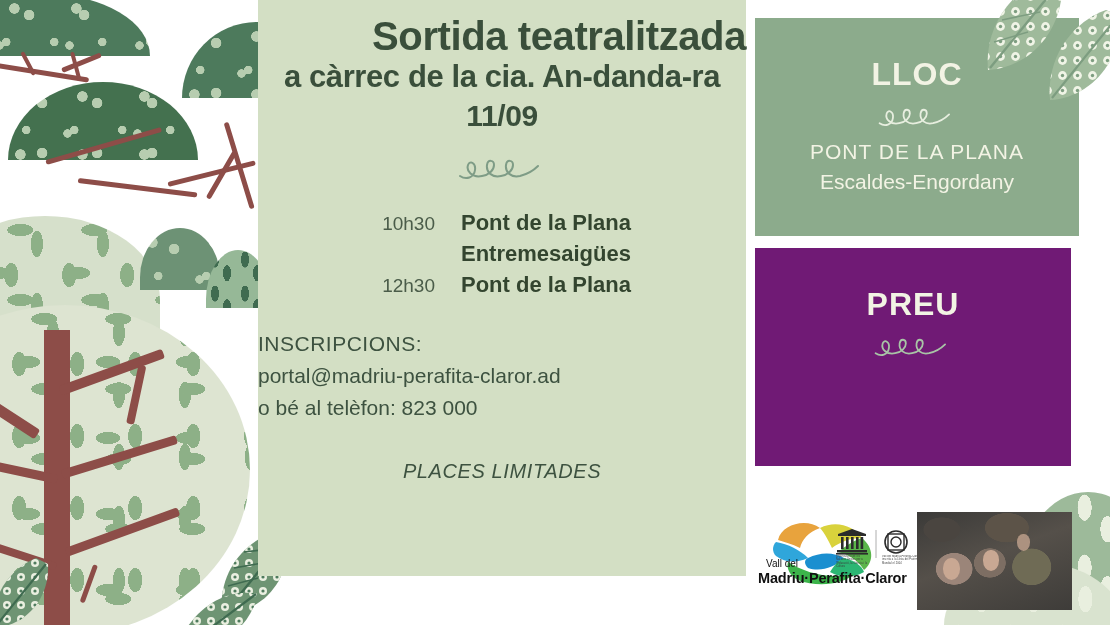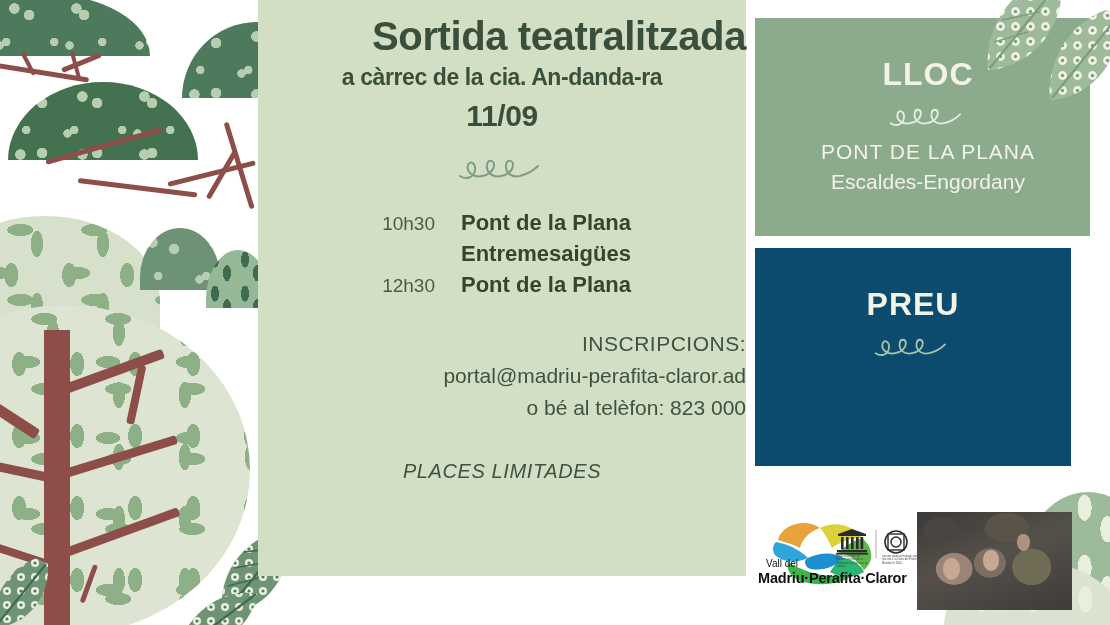--- a/index.html
+++ b/index.html
@@ -46,39 +46,39 @@
 
   
   #main-card{
     position:absolute;left:258px;top:0;width:488px;height:576px;
     background:#d3dfc4;z-index:6;
   }
   .title{
     color:#3a4f3b;text-align:center;font-weight:bold;letter-spacing:-0.4px;
   }
   #poster-title{font-size:40px;line-height:40px;margin-top:16px;text-align:right;}
-  #poster-subtitle{font-size:23px;line-height:30px;margin-top:6px;}
+  #poster-subtitle{font-size:31px;line-height:30px;margin-top:6px;}
   #poster-date{font-size:30px;line-height:36px;margin-top:6px;}
 
   .squiggle{display:block;margin:0 auto;}
 
   #schedule{margin-top:28px;padding-left:69px;}
   .sched-row{display:flex;align-items:baseline;color:#3f5440;margin-bottom:5px;}
   .sched-time{width:108px;text-align:right;padding-right:26px;font-size:19px;color:#4a5c49;}
   .sched-place{font-size:22px;font-weight:600;color:#33452f;}
   .sched-row.indent .sched-time{visibility:hidden;}
 
-  #inscriptions{margin-top:30px;text-align:right;color:#3d5240;}
+  #inscriptions{margin-top:30px;text-align:left;color:#3d5240;}
   .insc-line{font-size:21px;line-height:32px;font-weight:500;}
   #insc-heading{font-size:21px;letter-spacing:0.5px;}
   #limited{margin-top:36px;text-align:center;color:#3d5240;font-size:20px;letter-spacing:0.6px;font-style:italic;}
 
   
   .panel{position:absolute;z-index:7;text-align:center;color:#f2f3e4;overflow:hidden;}
-  #panel-lloc{left:755px;top:18px;width:324px;height:218px;background:#8cab8c;padding-left:11px;}
+  #panel-lloc{left:755px;top:18px;width:324px;height:218px;background:#8cab8c;}
   #panel-preu{left:755px;top:248px;width:316px;height:218px;background:#4d7058;}
   .panel-title{font-size:32px;font-weight:bold;letter-spacing:1px;margin-top:38px;}
   .panel-body{margin-top:8px;}
   .panel-line{font-size:21px;line-height:30px;}
   .panel-line.caps{letter-spacing:1px;font-size:21px;}
   .panel-line.big{font-size:21px;}
 
   
   #logo-strip{position:absolute;left:752px;top:508px;width:180px;height:92px;z-index:9;}
   #logo-mpc{position:absolute;left:6px;top:2px;width:150px;height:88px;}
@@ -238,21 +238,21 @@
                C33 19 38 14 38 9 C38 4 32 3 31 9 C30 16 36 22 45 20
                C52 19 57 14 57 9 C57 4 51 3 50 9 C49 16 55 22 64 20
                C72 18 78 14 82 10" fill="none" stroke="#e7eedf" stroke-width="2" stroke-linecap="round"></path>
     </svg>
     <div class="panel-body">
       <div class="panel-line caps">PONT DE LA PLANA</div>
       <div class="panel-line big">Escaldes-Engordany</div>
     </div>
   </div>
 
-  <div class="panel" id="panel-preu" style="background: #0c4a6e;">
+  <div class="panel" id="panel-preu" style="background: #701a75;">
     <div class="panel-title">PREU</div>
     <svg class="squiggle" style="margin-top:12px;width:82px;height:24px;" viewBox="0 0 92 26">
       <path d="M4 20 C10 24 18 22 19 14 C20 7 14 4 12 9 C10 15 16 22 26 20
                C33 19 38 14 38 9 C38 4 32 3 31 9 C30 16 36 22 45 20
                C52 19 57 14 57 9 C57 4 51 3 50 9 C49 16 55 22 64 20
                C72 18 78 14 82 10" fill="none" stroke="#a8c4a6" stroke-width="2" stroke-linecap="round"></path>
     </svg>
   </div>
 
   <div id="logo-strip">

